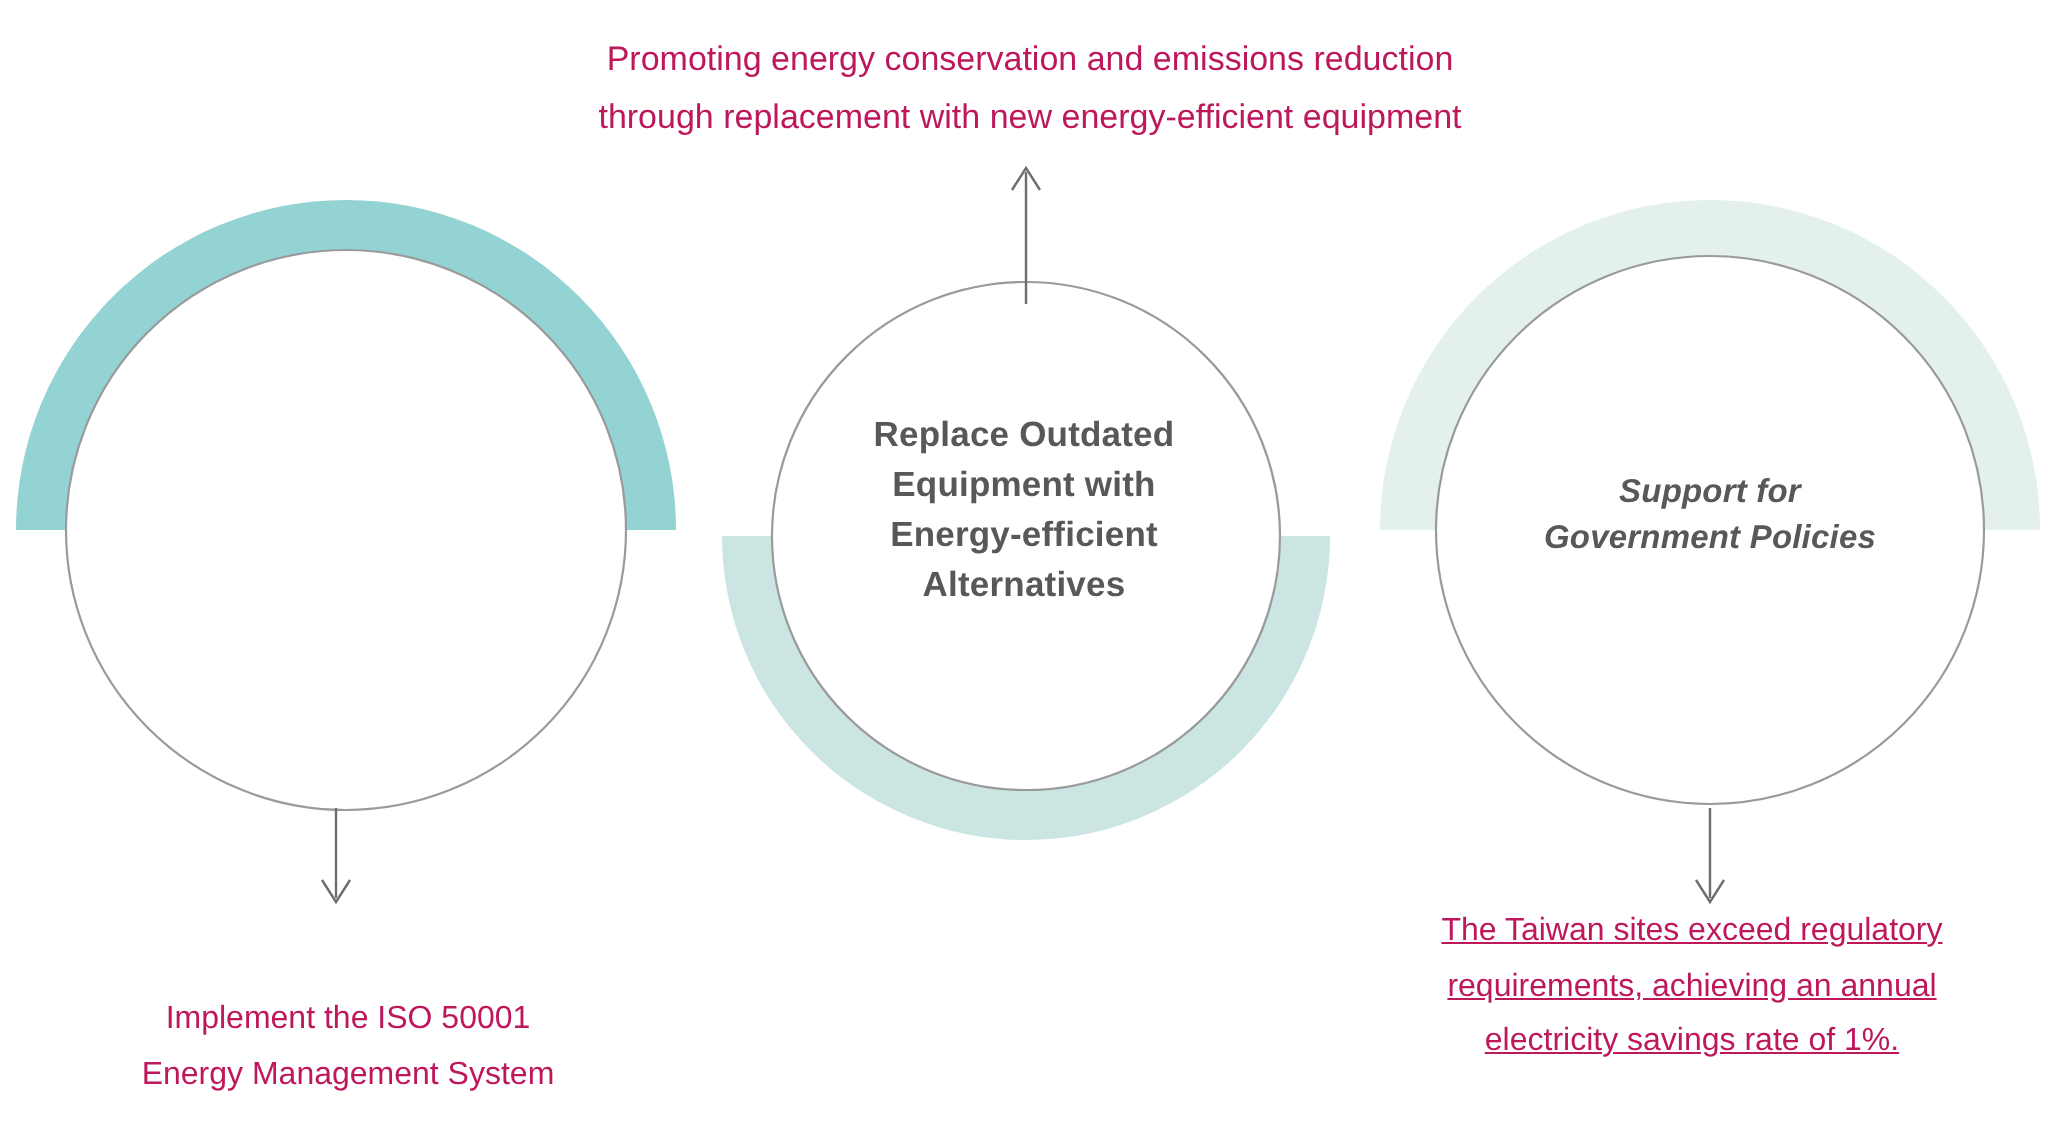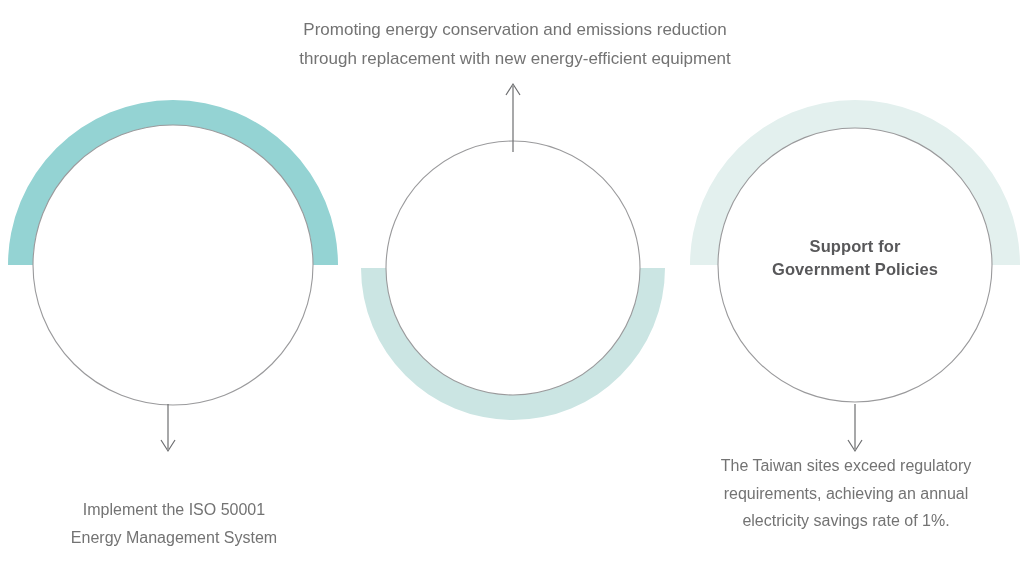--- a/index.html
+++ b/index.html
@@ -30,49 +30,51 @@
     text-align: center;
     font-weight: bold;
     color: #58585a;
     line-height: 1.42;
     letter-spacing: 0.1px;
     white-space: pre-line;
   }
   .caption {
     position: absolute;
     text-align: center;
-    color: #737373;
+    color: #be185d;
     line-height: 1.72;
     white-space: pre-line;
     font-weight: 400;
   }
   #title-1 {
     left: 53px; top: 222px; width: 240px;
     font-size: 16.5px;
   }
   #title-2 {
     left: 382px; top: 205px; width: 260px;
     font-size: 17.5px;
   }
   #title-3 {
     left: 728px; top: 235px; width: 254px;
     font-size: 16.5px;
+    font-style: italic;
   }
   #caption-top {
     left: 232px; top: 15px; width: 566px;
     font-size: 17px;
   }
   #caption-1 {
     left: 18px; top: 452px; width: 312px;
     font-size: 16px;
     margin-top: 44px;
   }
   #caption-3 {
     left: 672px; top: 452px; width: 348px;
     font-size: 16px;
+    text-decoration: underline;
   }
 </style>
 </head>
 <body>
 
 <div id="stage">
 
   <svg class="svg-layer" viewBox="0 0 1024 561">
 
     <g>
@@ -107,20 +109,24 @@
     </g>
 
     <g>
       <line x1="855" y1="404" x2="855" y2="449" stroke="#6d6e70" stroke-width="1.2"></line>
       <path d="M 848,440 L 855,451 L 862,440" fill="none" stroke="#6d6e70" stroke-width="1.2"></path>
     </g>
 
   </svg>
 
 
+  <div class="node-title" id="title-2">Replace Outdated
+Equipment with
+Energy-efficient
+Alternatives</div>
 
   <div class="node-title" id="title-3">Support for
 Government Policies</div>
 
   <div class="caption" id="caption-top">Promoting energy conservation and emissions reduction
 through replacement with new energy-efficient equipment</div>
 
   <div class="caption" id="caption-1">Implement the ISO 50001
 Energy Management System</div>
 

